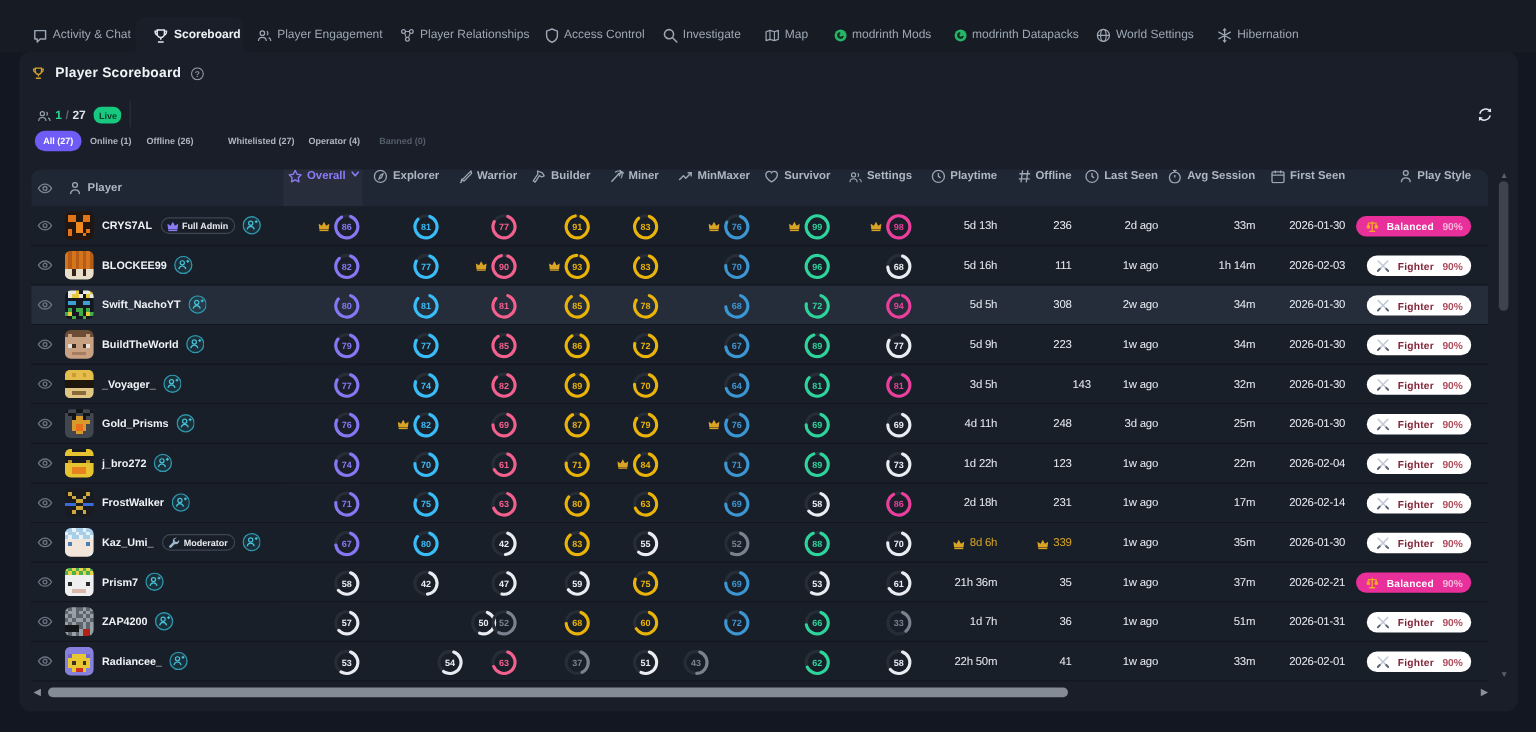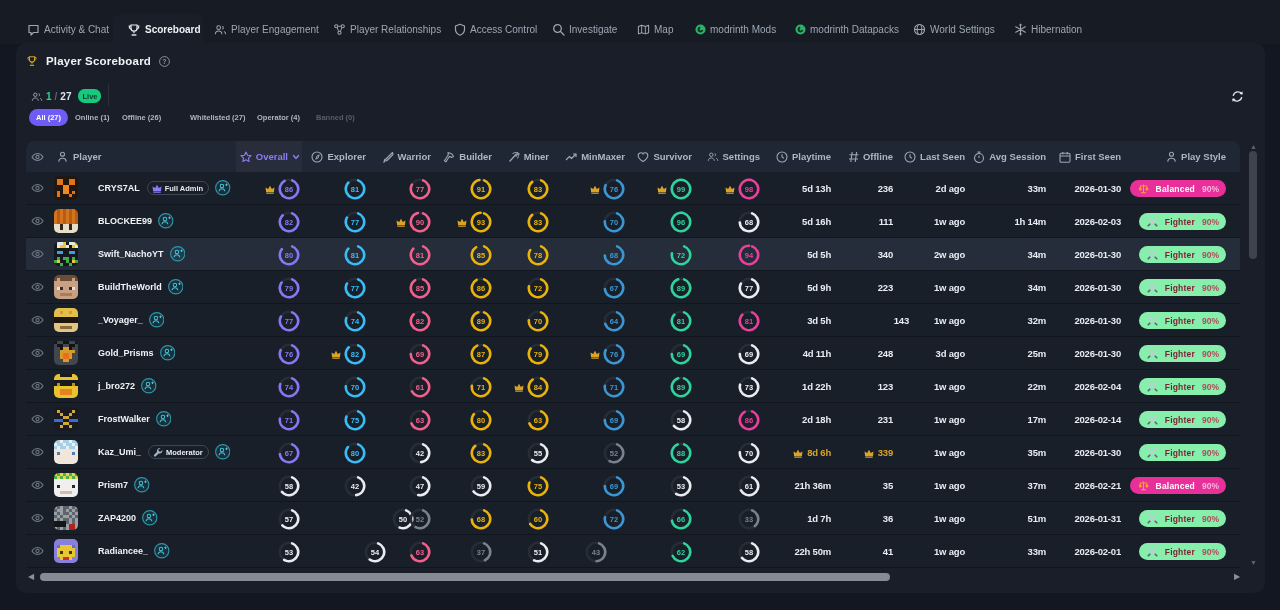--- a/index.html
+++ b/index.html
@@ -27,42 +27,42 @@
 .colbtn .t{color:#e3e8ef;font-size:8px;font-weight:bold}
 .colbtn .b{background:#7b68f2;color:#fff;font-size:8px;font-weight:bold;border-radius:6.5px;padding:1.5px 5px}
 .refresh{position:absolute;left:1231px;top:7px}
 .chips{position:absolute;left:0;top:109px;height:18px;font-size:7.5px;font-weight:bold;color:#aeb6c2}
 .chip{position:absolute;top:0;height:17px;display:flex;align-items:center;white-space:nowrap}
 .chip.all{background:#6f5bf5;color:#fff;border-radius:8.5px;padding:0 7px}
 .chip.dim{color:#555e6b}
 .tbl{position:absolute;left:26px;top:141px;width:1214px;height:427px;
  background:#181d27;border-radius:8px 8px 0 0;overflow:hidden}
 .thead{position:relative;height:31px;background:#202734}
-.hcell{position:absolute;top:0;height:31px;display:flex;align-items:center;gap:4px;
+.hcell{position:absolute;top:0;height:31px;display:flex;align-items:flex-start;gap:4px;
  color:#aeb6c2;font-size:9.5px;font-weight:bold;white-space:nowrap}
 .hcell.sorted{color:#8b7cf8}
 .hplayer{position:absolute;left:31px;top:0;height:31px;display:flex;align-items:center;gap:5px;
  color:#aeb6c2;font-size:9.5px;font-weight:bold}
 .band{position:absolute;left:210px;top:0;width:66px;height:427px;background:rgba(255,255,255,0.03)}
 .trow{position:relative;height:33px;background:#191f29;border-bottom:1px solid #11151d}
 .trow.on{background:#252d3a}
 .eye{position:absolute;left:5px;top:50%;transform:translateY(-50%);display:flex}
 .pcell{position:absolute;left:28px;top:50%;transform:translateY(-50%);display:flex;align-items:center}
 .av{flex:0 0 auto}
-.pname{color:#f0f3f7;font-size:9px;font-weight:bold;margin-left:20px;white-space:nowrap}
+.pname{color:#f0f3f7;font-size:9px;font-weight:bold;margin-left:7px;white-space:nowrap}
 .rolepill{display:flex;align-items:center;gap:3px;border:1px solid #3e4654;border-radius:8px;
  padding:1px 5px 1px 4px;margin-left:7px;color:#e8ecf2;font-size:7.5px;font-weight:bold;white-space:nowrap}
 .cell{position:absolute;top:0;height:33px;display:flex;align-items:center;justify-content:flex-end}
-.cell.tx{color:#e8edf3;font-size:9.5px;font-weight:bold;gap:4px;white-space:nowrap;letter-spacing:-0.2px}
+.cell.tx{color:#e8edf3;font-size:9.5px;font-weight:normal;gap:4px;white-space:nowrap;letter-spacing:-0.2px}
 .cell.tx.gold{color:#d9a425}
 .ringwrap{display:flex;align-items:center;gap:3px}
 .ring{display:flex}
 .pill{height:17px;border-radius:8.5px;display:flex;align-items:center;padding:0 7px 0 8px;gap:7px;
  font-size:8.5px;font-weight:bold;white-space:nowrap}
-.pill.fig{background:#86efac;color:#7e1f33}
+.pill.fig{background:#ffffff;color:#7e1f33}
 .pill.fig .pp{color:#b04a5c}
 .pill.bal{background:#e82f9a;color:#fff}
 .pill .pl{letter-spacing:.2px}
 .pill.bal .pp{color:#f6b9dc}
 .vsb .vthumb{position:absolute;left:1249px;top:151px;width:8px;height:108px;background:#3d4450;border-radius:4px}
 .varr{position:absolute;font-size:7px;color:#596273}
 .hsb .hthumb{position:absolute;left:40px;top:573px;width:850px;height:8px;background:#858b95;border-radius:4px}
 .harr{position:absolute;top:572px;font-size:8px;color:#8a919c}
 </style></head>
 <body>
@@ -826,21 +826,21 @@
               <circle cx="11" cy="11" r="9.2" stroke="#ec3f9d" stroke-width="2.6" fill="none" stroke-linecap="round" stroke-dasharray="54.3 57.8" transform="rotate(-70 11 11)"></circle>
               <text x="11" y="13.8" text-anchor="middle" font-size="7.5" font-weight="bold" fill="#ec3f9d" font-family="Liberation Sans">94</text>
             </svg>
           </span>
         </span>
       </span>
       <span class="cell tx" style="right:409px">
         <span>5d 5h</span>
       </span>
       <span class="cell tx" style="right:347px">
-        <span>340</span>
+        <span>308</span>
       </span>
       <span class="cell tx" style="right:275px">
         <span>2w ago</span>
       </span>
       <span class="cell tx" style="right:194px">
         <span>34m</span>
       </span>
       <span class="cell tx" style="right:119px">
         <span>2026-01-30</span>
       </span>
@@ -2247,21 +2247,21 @@
         <span class="ringwrap">
           <span class="ring">
             <svg width="22" height="22" viewBox="0 0 22 22">
               <circle cx="11" cy="11" r="9.2" stroke="#272d37" stroke-width="2.6" fill="none"></circle>
               <circle cx="11" cy="11" r="9.2" stroke="#e9edf2" stroke-width="2.6" fill="none" stroke-linecap="round" stroke-dasharray="29.5 57.8" transform="rotate(-70 11 11)"></circle>
               <text x="11" y="13.8" text-anchor="middle" font-size="7.5" font-weight="bold" fill="#e9edf2" font-family="Liberation Sans">51</text>
             </svg>
           </span>
         </span>
       </span>
-      <span class="cell rc" style="right:633px">
+      <span class="cell rc" style="right:649px">
         <span class="ringwrap">
           <span class="ring">
             <svg width="22" height="22" viewBox="0 0 22 22">
               <circle cx="11" cy="11" r="9.2" stroke="#272d37" stroke-width="2.6" fill="none"></circle>
               <circle cx="11" cy="11" r="9.2" stroke="#79828e" stroke-width="2.6" fill="none" stroke-linecap="round" stroke-dasharray="24.9 57.8" transform="rotate(-70 11 11)"></circle>
               <text x="11" y="13.8" text-anchor="middle" font-size="7.5" font-weight="bold" fill="#79828e" font-family="Liberation Sans">43</text>
             </svg>
           </span>
         </span>
       </span>

